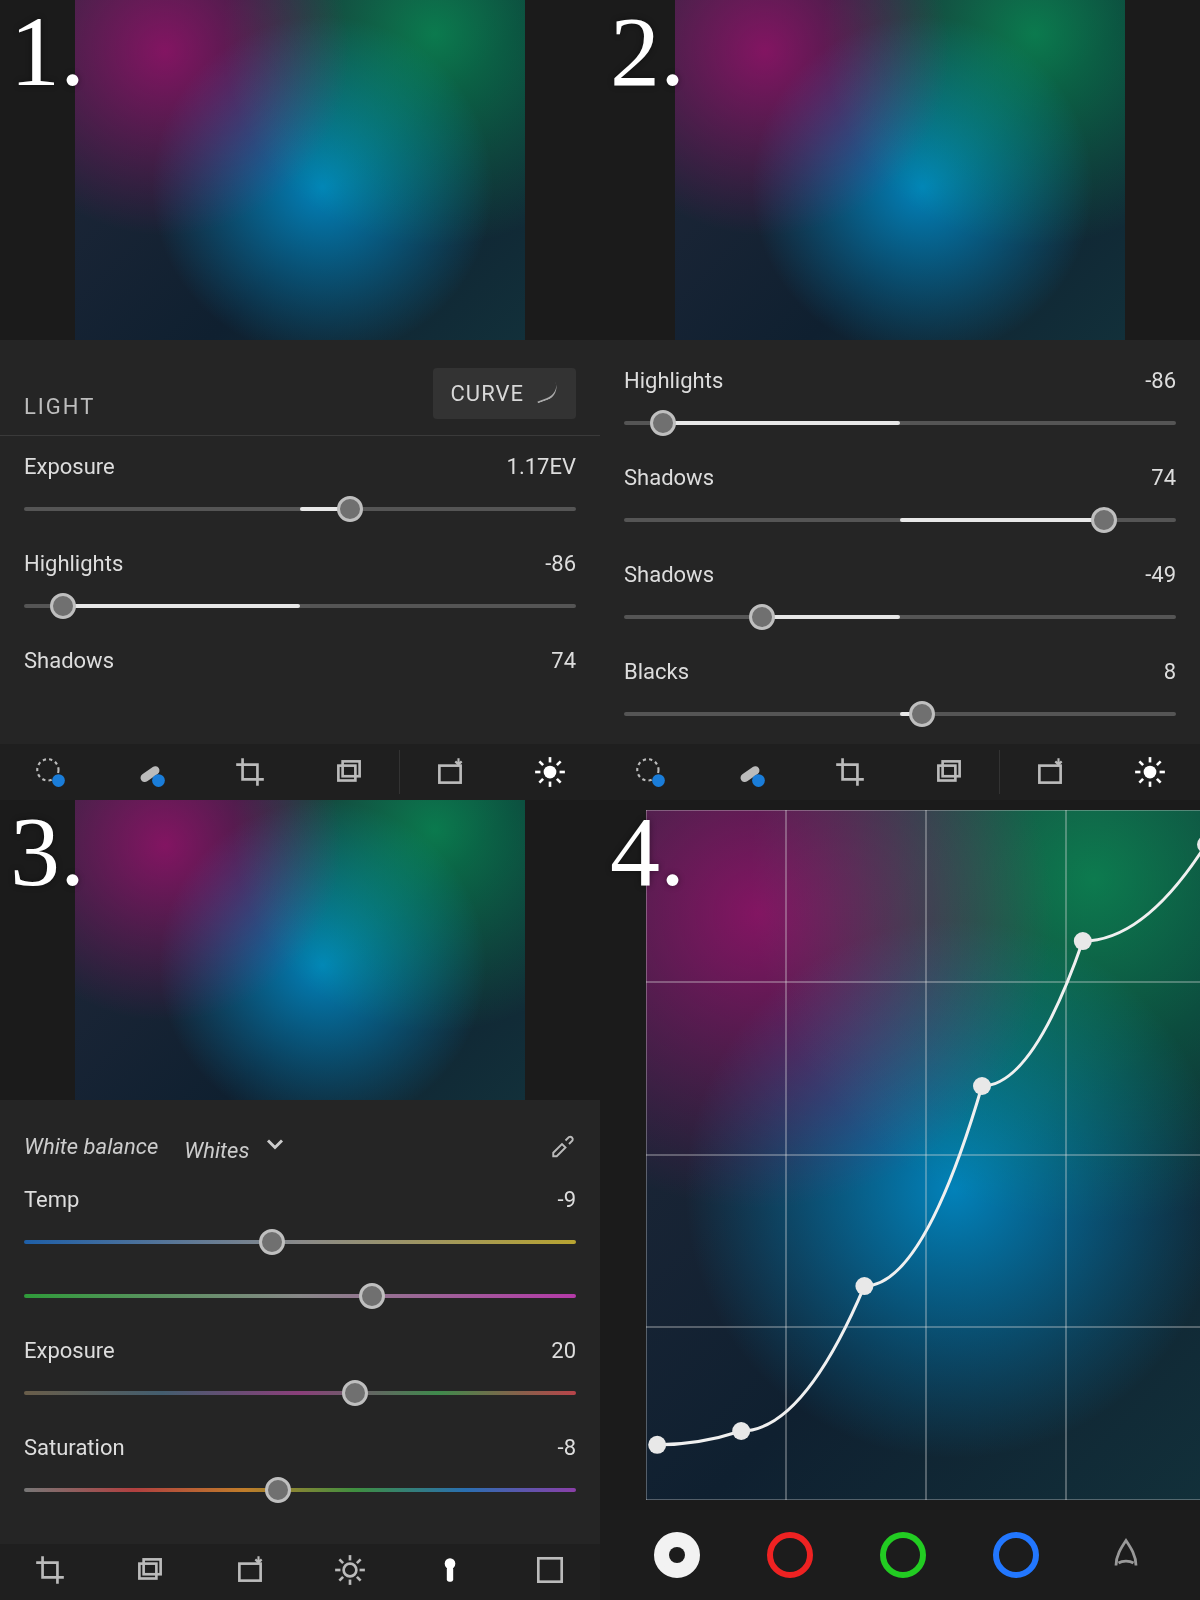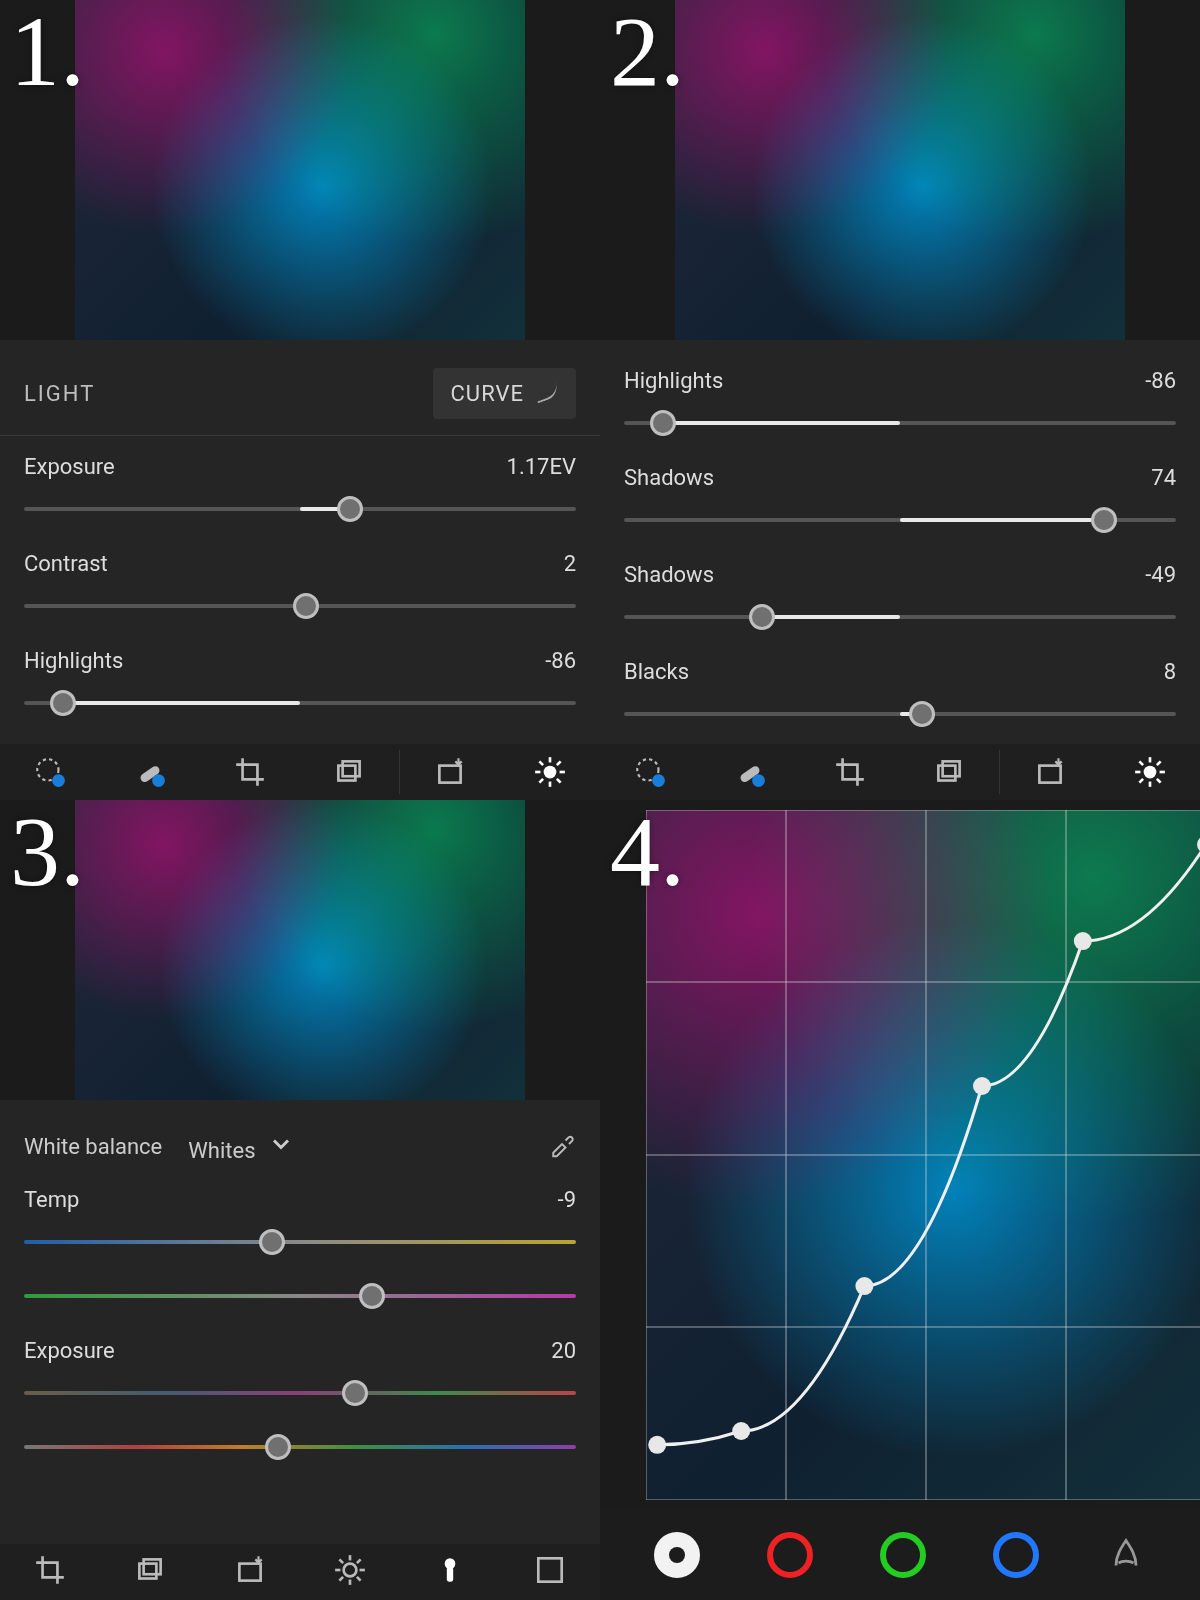--- a/index.html
+++ b/index.html
@@ -53,21 +53,21 @@
     position: absolute;
     left: 0; right: 0;
     bottom: 56px;
     background: rgba(38,38,38,.95);
     padding-top: 10px;
     z-index: 40;
   }
   .panel-short { top: 340px; }
   .panel-row {
     display: flex;
-    align-items: center;
+    align-items: flex-end;
     justify-content: space-between;
     padding: 18px 24px 12px 24px;
   }
   .panel-header {
     letter-spacing: 2px;
     font-size: 22px;
     color: #bdbdbd;
   }
   .curve-btn {
     background: #333;
@@ -135,20 +135,21 @@
   .grad-vib  { background: linear-gradient(90deg, #6a5e4a, #435d6e, #8a3f7a, #3f8a4c, #b8444a); }
   .grad-sat  { background: linear-gradient(90deg, #777, #b14040, #c07d2a, #3f8f40, #2a6fb1, #8b3fa8); }
 
   .wb-row {
     display: flex;
     align-items: center;
     gap: 26px;
     padding: 20px 24px 6px 24px;
     font-size: 22px;
     color: #ccc;
+    font-style: italic;
   }
   .wb-row .spacer { flex: 1; }
   .wb-row svg { width: 28px; height: 28px; }
 
   .toolbar {
     position: absolute;
     left: 0; right: 0; bottom: 0;
     height: 56px;
     background: #1f1f1f;
     display: flex;
@@ -267,32 +268,20 @@
         <span>1.17EV</span>
       </div>
       <div class="track-wrap">
         <div class="track">
             <div class="fill" style="left:50%; right:41%;"></div>
           </div>
         <div class="thumb" style="left:59%;"></div>
       </div>
     </div>
 
-    <div class="slider-block">
-      <div class="slabels">
-        <span>Contrast</span>
-        <span>2</span>
-      </div>
-      <div class="track-wrap">
-        <div class="track">
-            <div class="fill" style="left:50%; right:49%;"></div>
-          </div>
-        <div class="thumb" style="left:51%;"></div>
-      </div>
-    </div>
 
     <div class="slider-block">
       <div class="slabels">
         <span>Highlights</span>
         <span>-86</span>
       </div>
       <div class="track-wrap">
         <div class="track">
             <div class="fill" style="left:7%; right:50%;"></div>
           </div>
@@ -511,20 +500,24 @@
         <span>Exposure</span>
         <span>20</span>
       </div>
       <div class="track-wrap">
         <div class="track grad-vib"></div>
         <div class="thumb" style="left:60%;"></div>
       </div>
     </div>
 
     <div class="slider-block">
+      <div class="slabels">
+        <span>Saturation</span>
+        <span>-8</span>
+      </div>
       <div class="track-wrap">
         <div class="track grad-sat"></div>
         <div class="thumb" style="left:46%;"></div>
       </div>
     </div>
   </div>
 
   <div class="toolbar3">
     <div>
       <svg viewBox="0 0 32 32" fill="none" stroke="#bbb" stroke-width="2.5">

